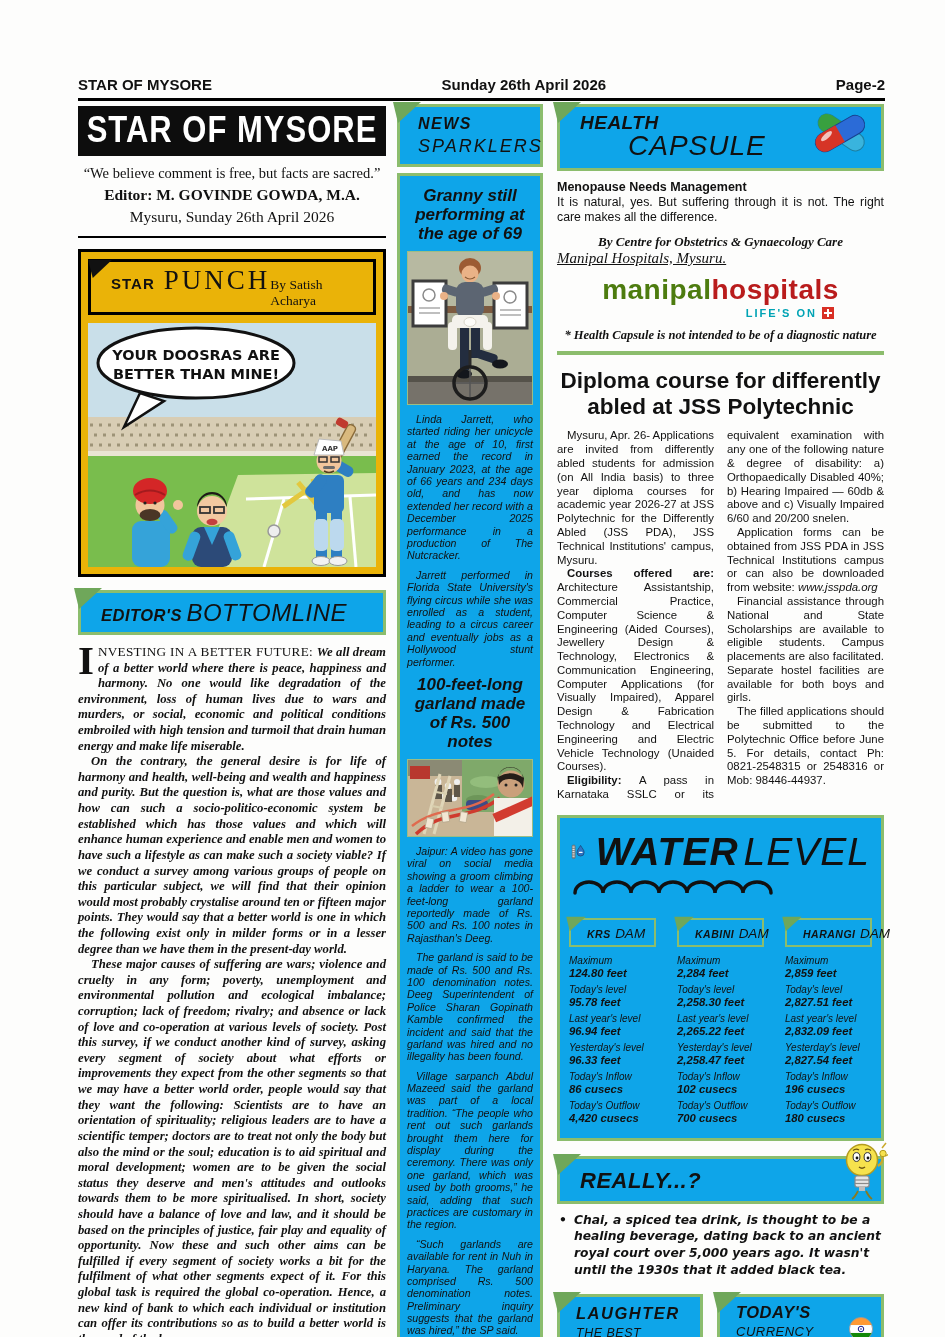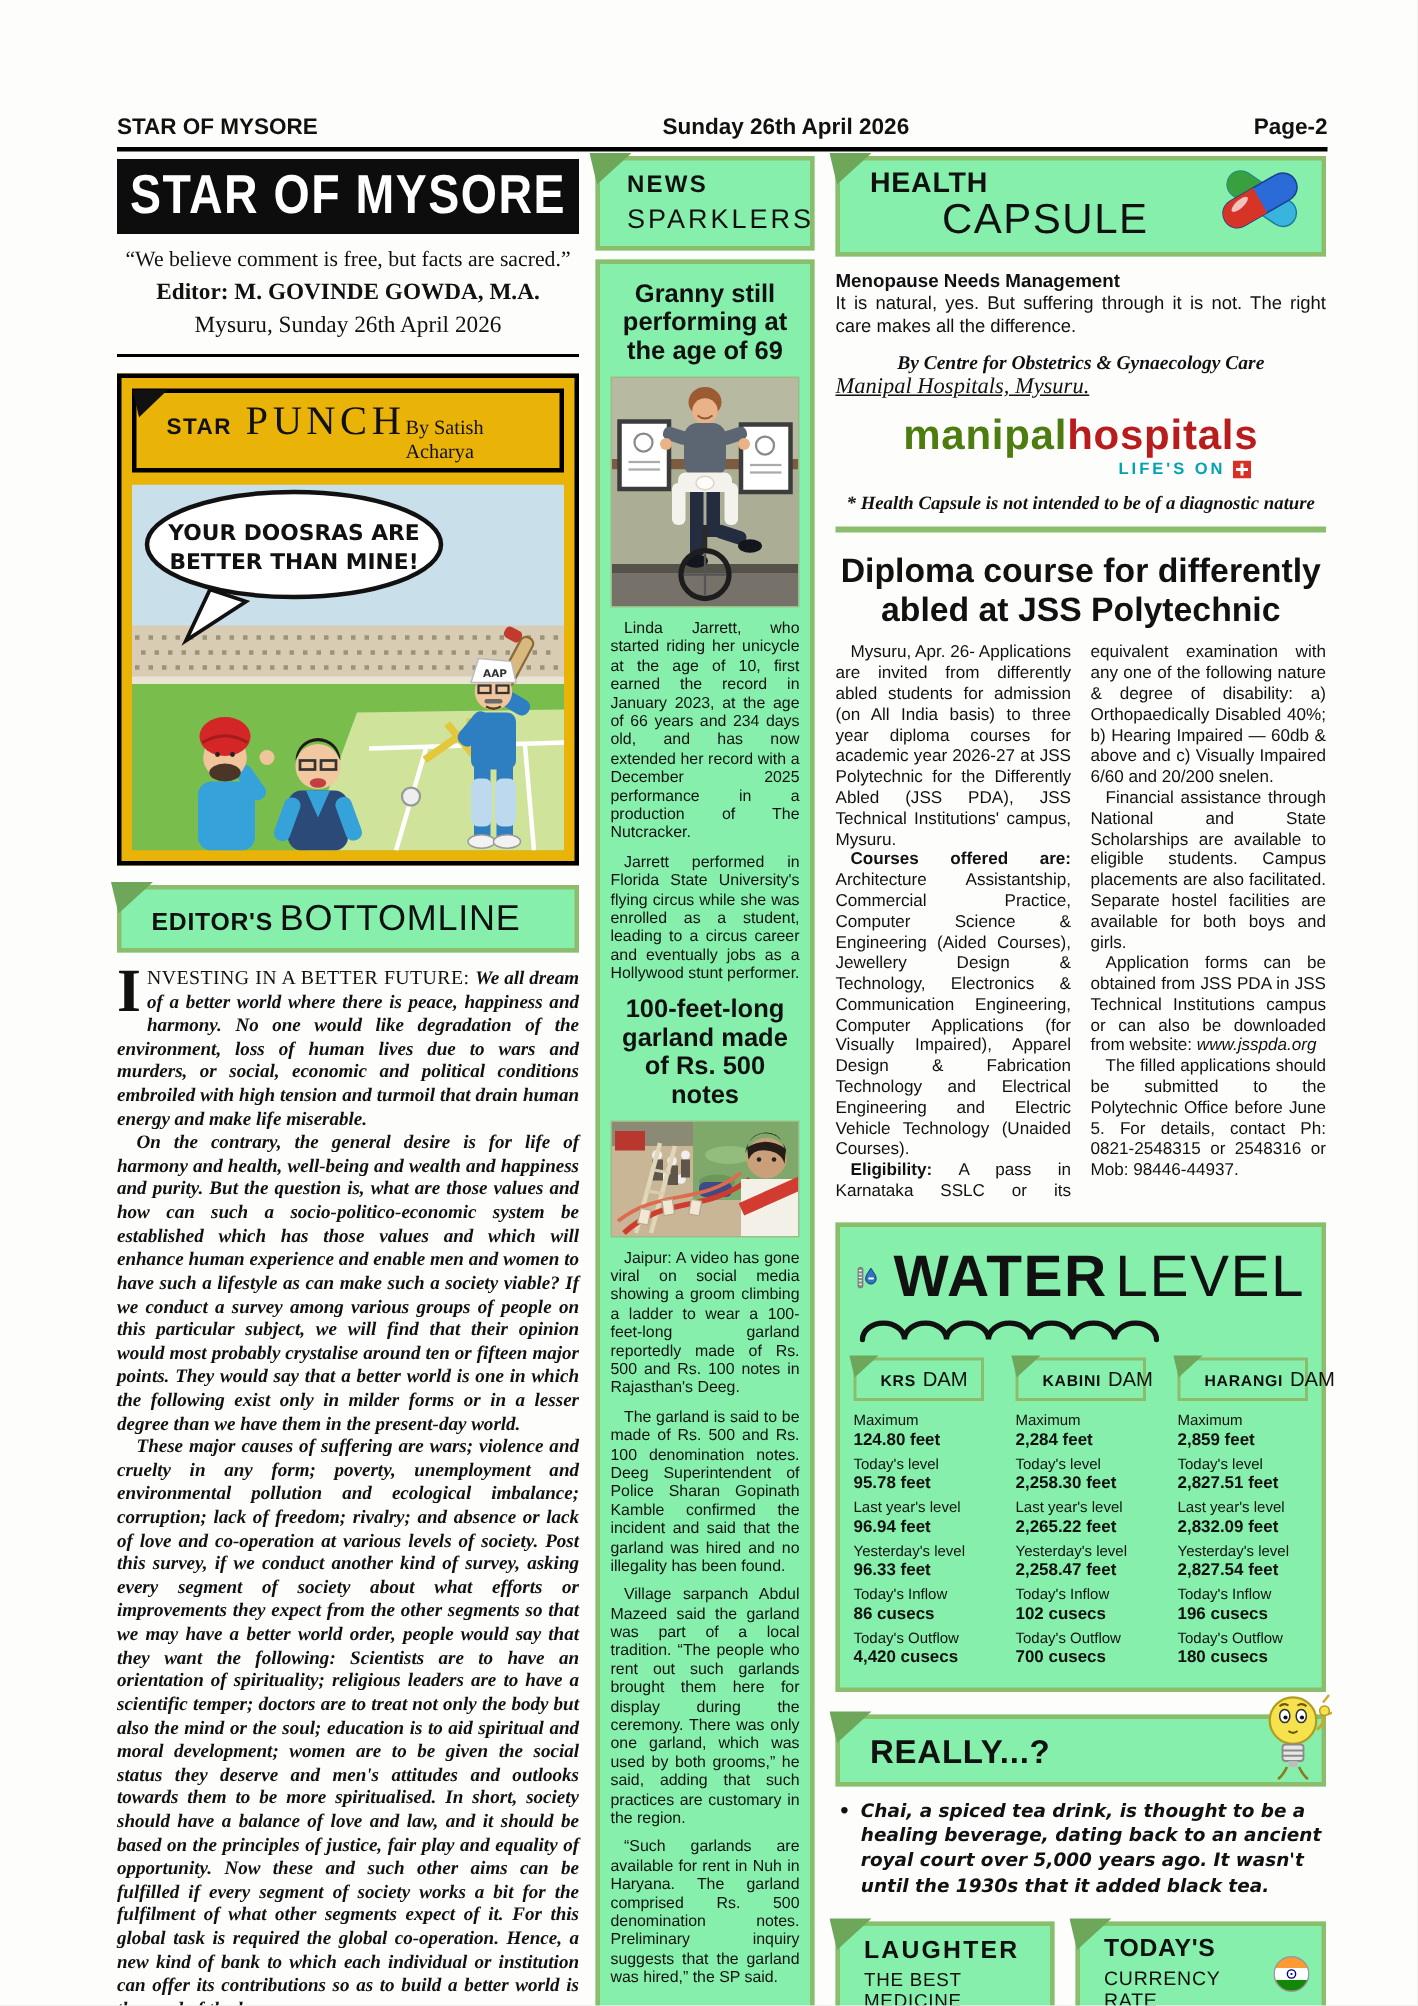--- a/index.html
+++ b/index.html
@@ -9,21 +9,21 @@
   
   .top-header{position:absolute;left:78px;top:76px;width:807px;display:flex;
               justify-content:space-between;font-weight:bold;font-size:15px;
               border-bottom:3px solid #000;padding-bottom:5px;}
 
   .col-left{position:absolute;left:78px;top:106px;width:308px;}
   .col-mid{position:absolute;left:397px;top:104px;width:146px;}
   .col-right{position:absolute;left:557px;top:104px;width:327px;}
 
   
-  .green-box{border:3px solid #8cbd6d;position:relative;background:#86efac;}
+  .green-box{border:3px solid #8cbd6d;position:relative;background:#0ea5e9;font-style:italic;}
   .fold-icon{position:absolute;top:-6px;left:-7px;width:28px;height:23px;}
 
   
   .masthead{background:#0d0d0d;padding:6px 0 8px;text-align:center;}
   .masthead-title{color:#fff;font-size:31px;font-weight:bold;letter-spacing:1px;
                   display:inline-block;transform:scaleY(1.18);}
   .quote{font-family:"Liberation Serif",serif;font-size:14.5px;text-align:center;margin-top:9px;}
   .editor-line{font-family:"Liberation Serif",serif;font-weight:bold;font-size:15.5px;text-align:center;margin-top:4px;}
   .date-line{font-family:"Liberation Serif",serif;font-size:15.5px;text-align:center;margin-top:4px;
              border-bottom:2px solid #000;padding-bottom:10px;}
@@ -80,21 +80,21 @@
   .diploma-body p{margin:0;text-indent:10px;}
   .dp-lead{font-weight:bold;}
   .dp-site{font-style:italic;}
 
   .water-box{margin-top:13px;padding:6px 9px 9px;}
   .water-title-row{display:flex;align-items:center;gap:10px;padding:2px 2px 0;}
   .water-words{font-size:39px;line-height:1;white-space:nowrap;}
   .water-b{font-weight:bold;letter-spacing:1px;}
   .water-l{font-weight:normal;margin-left:5px;letter-spacing:1px;}
   .wave-icon{display:block;margin:2px 0 0 2px;}
-  .dams{display:flex;gap:21px;margin-top:9px;}
+  .dams{display:flex;gap:21px;margin-top:22px;}
   .dam{flex:1;min-width:0;}
   .dam-header{border-width:2px;padding:4px 3px 3px 16px;white-space:nowrap;}
   .dam-b{font-weight:bold;font-size:10.5px;letter-spacing:0.5px;}
   .dam-l{font-size:13.5px;}
   .dam-rows{margin-top:8px;}
   .dam-row{margin-bottom:5px;}
   .dam-label{font-size:10px;}
   .dam-value{font-size:11.3px;font-weight:bold;margin-top:1px;}
 
   .really-wrap{position:relative;margin-top:15px;}
@@ -388,22 +388,22 @@
         </svg>
     </div>
     <div class="hc-disclaimer">* Health Capsule is not intended to be of a diagnostic nature</div>
     <div class="green-rule"></div>
 
     <div class="diploma-head">Diploma course for differently abled at JSS Polytechnic</div>
     <div class="diploma-body">
       <p>Mysuru, Apr. 26- Applications are invited from differently abled students for admission (on All India basis) to three year diploma courses for academic year 2026-27 at JSS Polytechnic for the Differently Abled (JSS PDA), JSS Technical Institutions' campus, Mysuru.</p>
       <p><span class="dp-lead">Courses offered are: </span><span>Architecture Assistantship, Commercial Practice, Computer Science &amp; Engineering (Aided Courses), Jewellery Design &amp; Technology, Electronics &amp; Communication Engineering, Computer Applications (for Visually Impaired), Apparel Design &amp; Fabrication Technology and Electrical Engineering and Electric Vehicle Technology (Unaided Courses).</span></p>
       <p><span class="dp-lead">Eligibility: </span><span>A pass in Karnataka SSLC or its equivalent examination with any one of the following nature &amp; degree of disability: a) Orthopaedically Disabled 40%; b) Hearing Impaired — 60db &amp; above and c) Visually Impaired 6/60 and 20/200 snelen.</span></p>
+      <p><span>Application forms can be obtained from JSS PDA in JSS Technical Institutions campus or can also be downloaded from website: </span><span class="dp-site">www.jsspda.org</span></p>
       <p>Financial assistance through National and State Scholarships are available to eligible students. Campus placements are also facilitated. Separate hostel facilities are available for both boys and girls.</p>
-      <p><span>Application forms can be obtained from JSS PDA in JSS Technical Institutions campus or can also be downloaded from website: </span><span class="dp-site">www.jsspda.org</span></p>
       <p>The filled applications should be submitted to the Polytechnic Office before June 5.  For details, contact Ph: 0821-2548315 or 2548316 or Mob: 98446-44937.</p>
     </div>
 
     <div class="green-box water-box">
       <div class="water-title-row">
         <svg viewBox="0 0 58 58" width="52" height="52">
           <rect x="4" y="1" width="13" height="54" rx="5" fill="#8c8c8c" stroke="#5a5a5a" stroke-width="1.5"></rect>
           <g fill="#fff">
               <rect x="6" y="8" width="8" height="3"></rect>
               <rect x="6" y="17" width="8" height="3"></rect>

